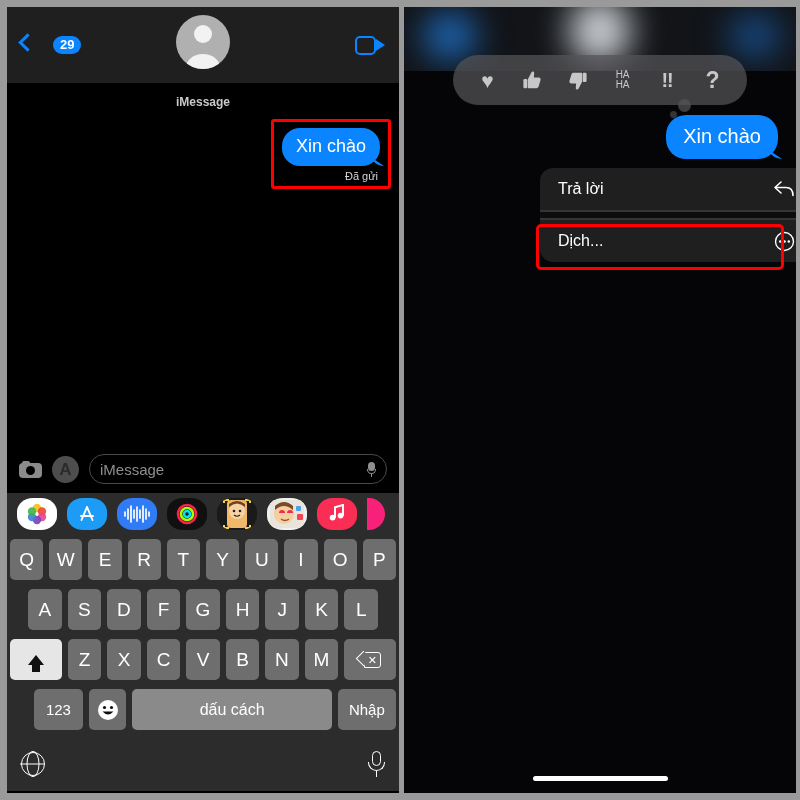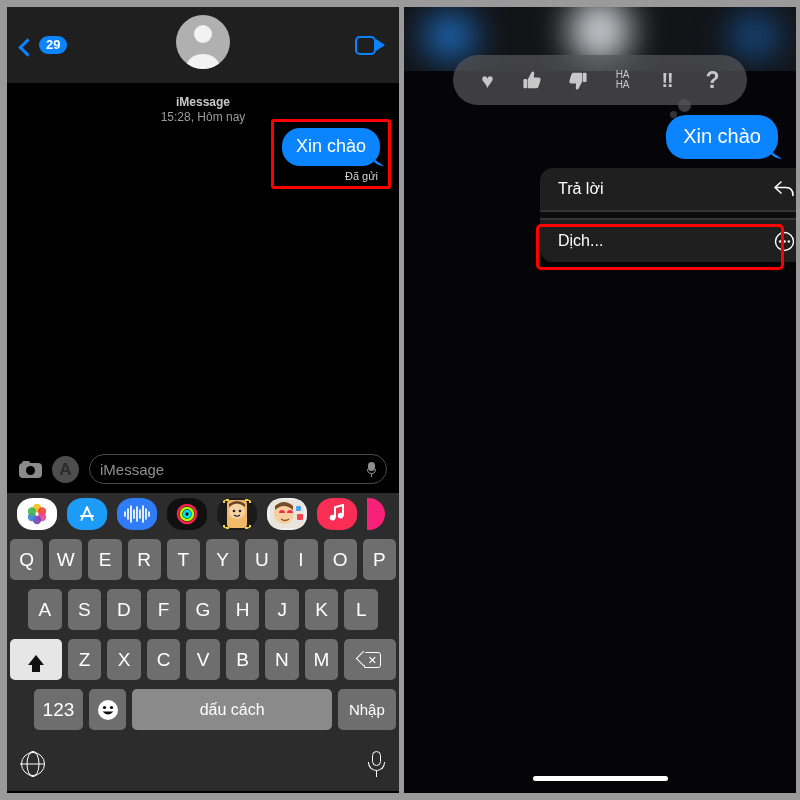--- a/index.html
+++ b/index.html
@@ -32,22 +32,22 @@
     position: relative;
     height: 76px;
     background: #1f1f1f;
     display: flex;
     align-items: center;
     justify-content: space-between;
     padding: 0 14px;
   }
   .back-btn {
     display: flex;
-    align-items: flex-end;
-    gap: 3px;
+    align-items: flex-start;
+    gap: 17px;
   }
   .chev {
     width: 13px; height: 13px;
     border-left: 3px solid #0a84ff;
     border-bottom: 3px solid #0a84ff;
     transform: rotate(45deg);
     margin-right: 2px;
   }
   .badge {
     background: #0a84ff;
@@ -289,21 +289,21 @@
     min-width: 33px;
     flex: 1 1 0;
     display: flex;
     align-items: center;
     justify-content: center;
     font-size: 19px;
   }
   .key.light { background: #e6e6e6; color: #111; }
   .key.wide  { flex: 1.55 1 0; font-size: 15px; }
   .key.space { flex: 5.3 1 0; background: #8a8a8a; font-size: 16px; }
-  .key.num   { flex: 1.3 1 0; font-size: 19px; margin-left: 24px; }
+  .key.num   { flex: 1.3 1 0; font-size: 15px; margin-left: 24px; }
   .key.emo   { flex: 1 1 0; max-width: 42px; }
   .row2 { padding: 0 18px; }
   .shift-arrow {
     width: 0; height: 0;
     border-left: 8px solid transparent;
     border-right: 8px solid transparent;
     border-bottom: 10px solid #111;
     position: relative;
   }
   .shift-arrow::after {
@@ -558,21 +558,20 @@
       </div>
       <div class="video-icon">
         <div class="body"></div>
         <div class="lens"></div>
       </div>
     </div>
 
     <div class="thread">
       <div class="meta">
         <div class="svc">iMessage</div>
-        <div>15:28, Hôm nay</div>
       </div>
 
       <div class="bubble-row">
         <div class="hl-box">
           <div class="bubble">Xin chào</div>
           <div class="delivered">Đã gửi</div>
         </div>
       </div>
     </div>
 

